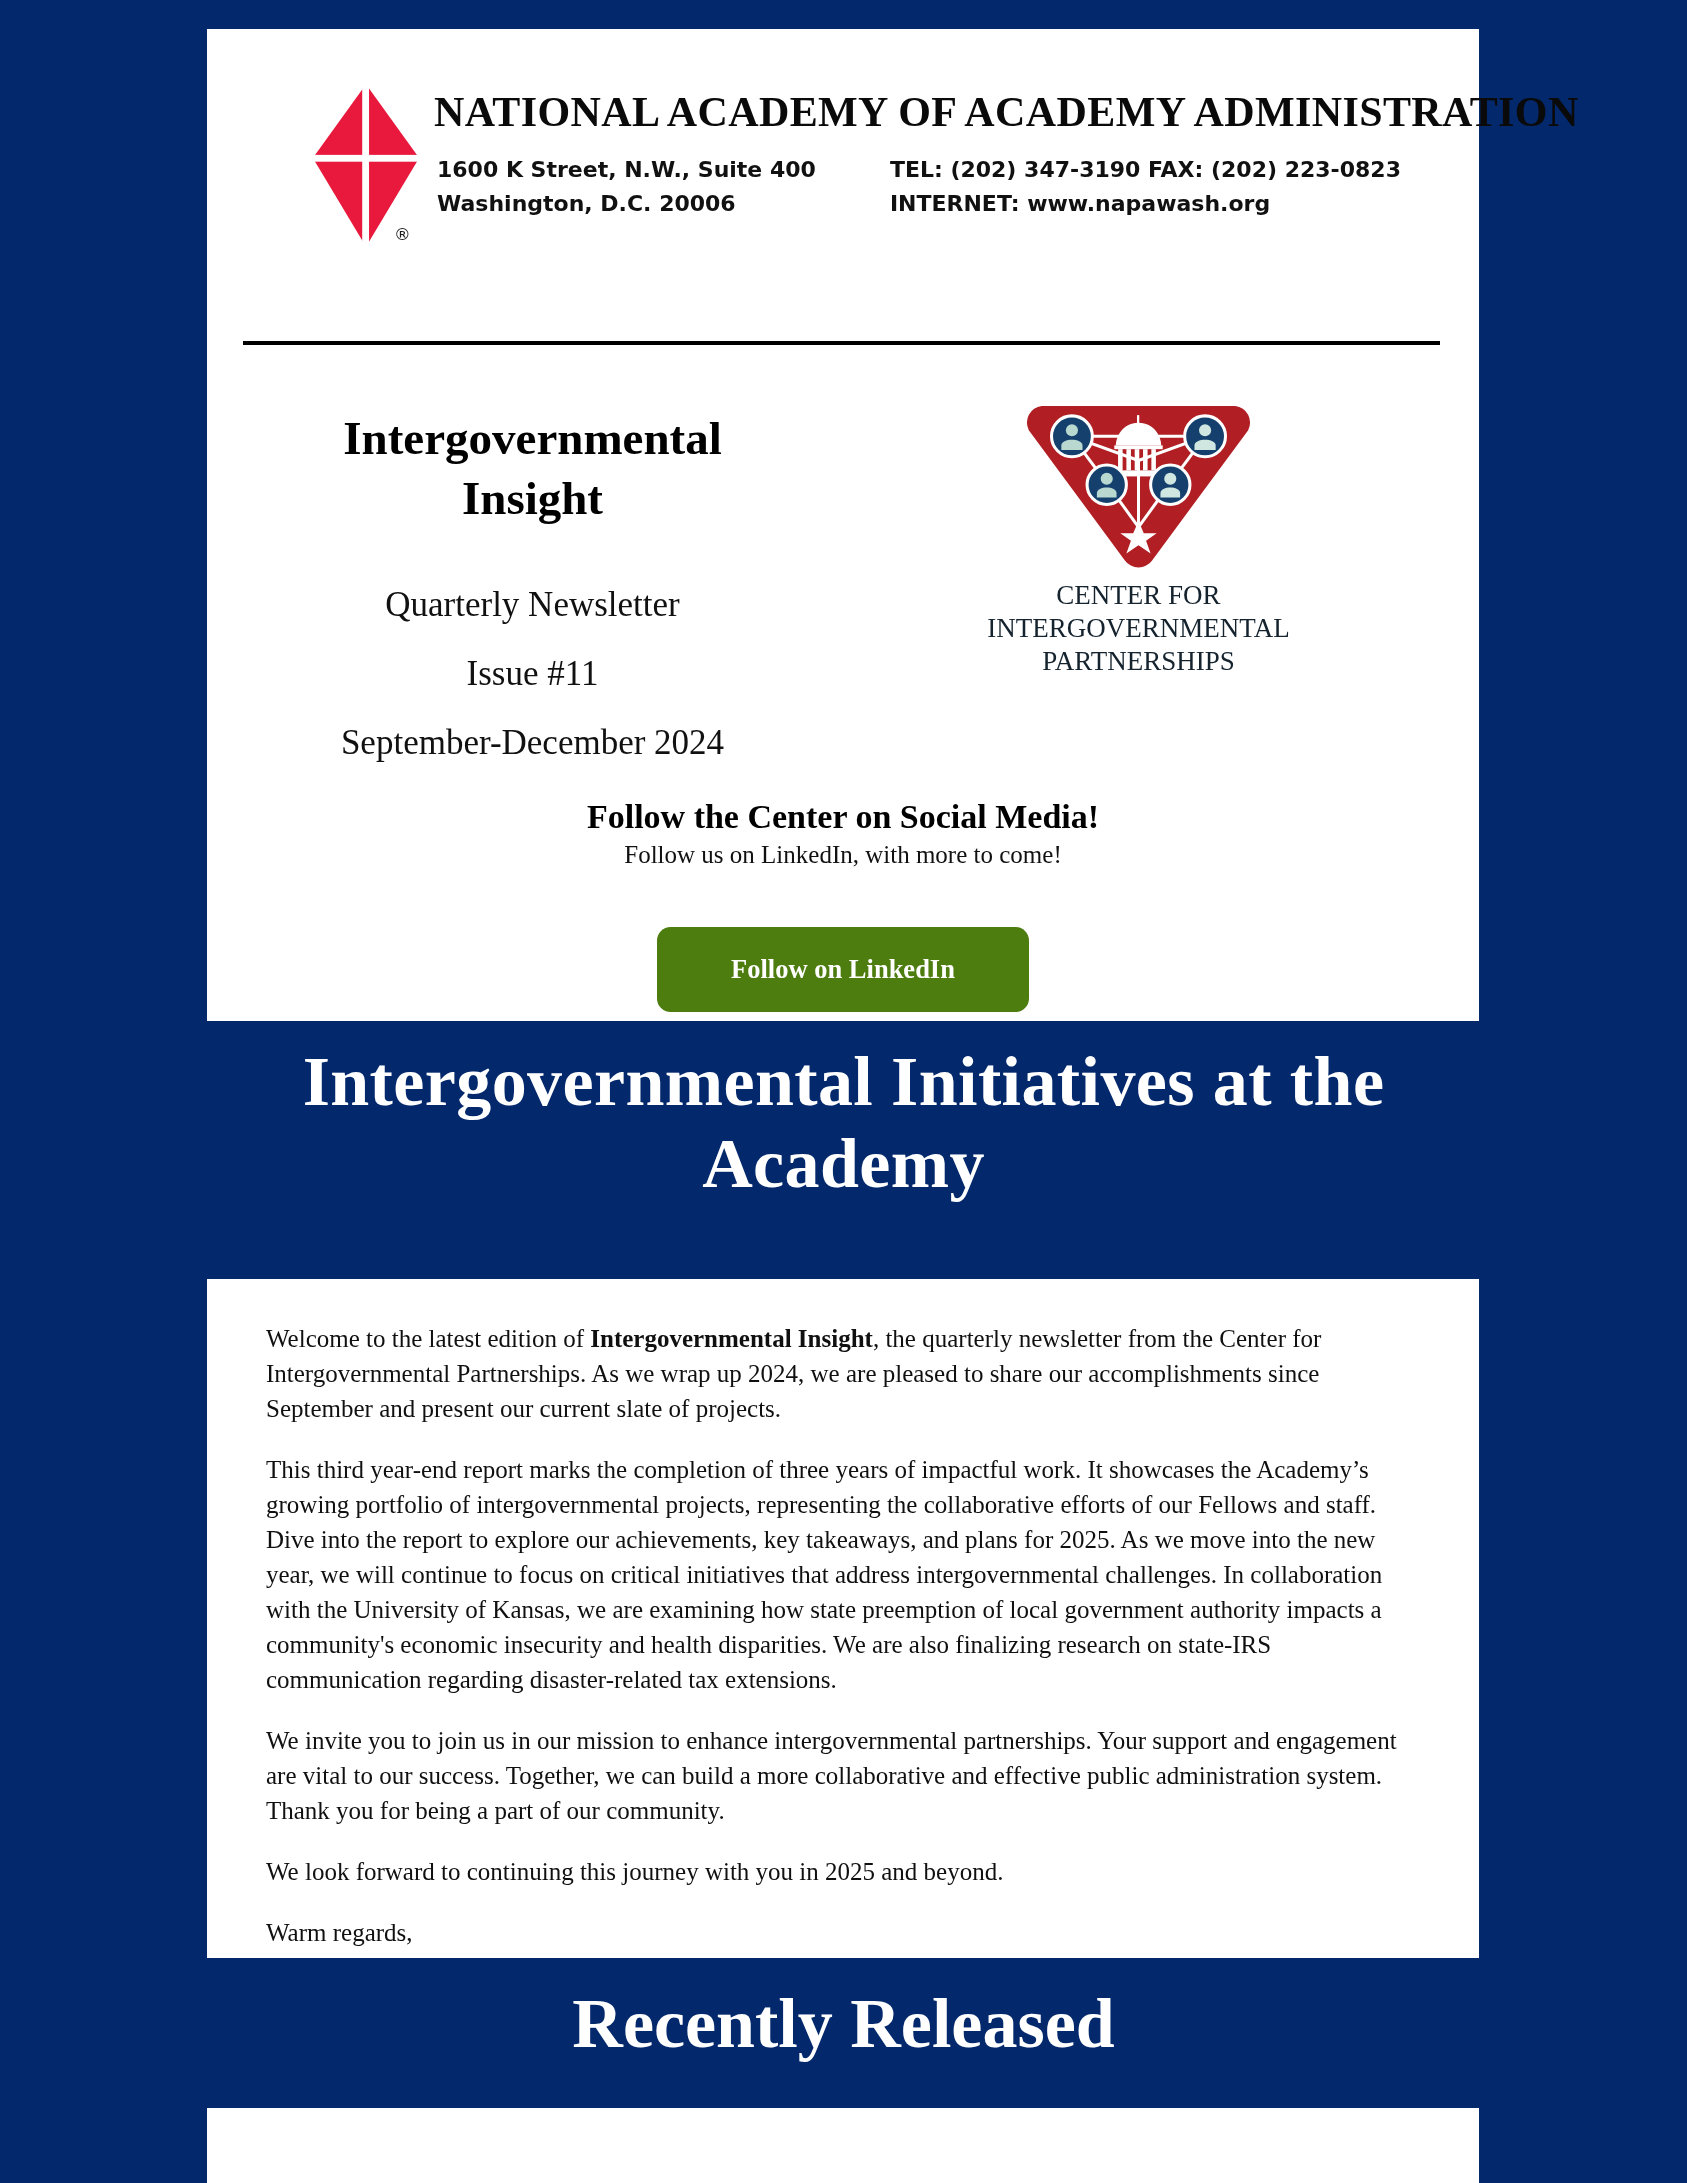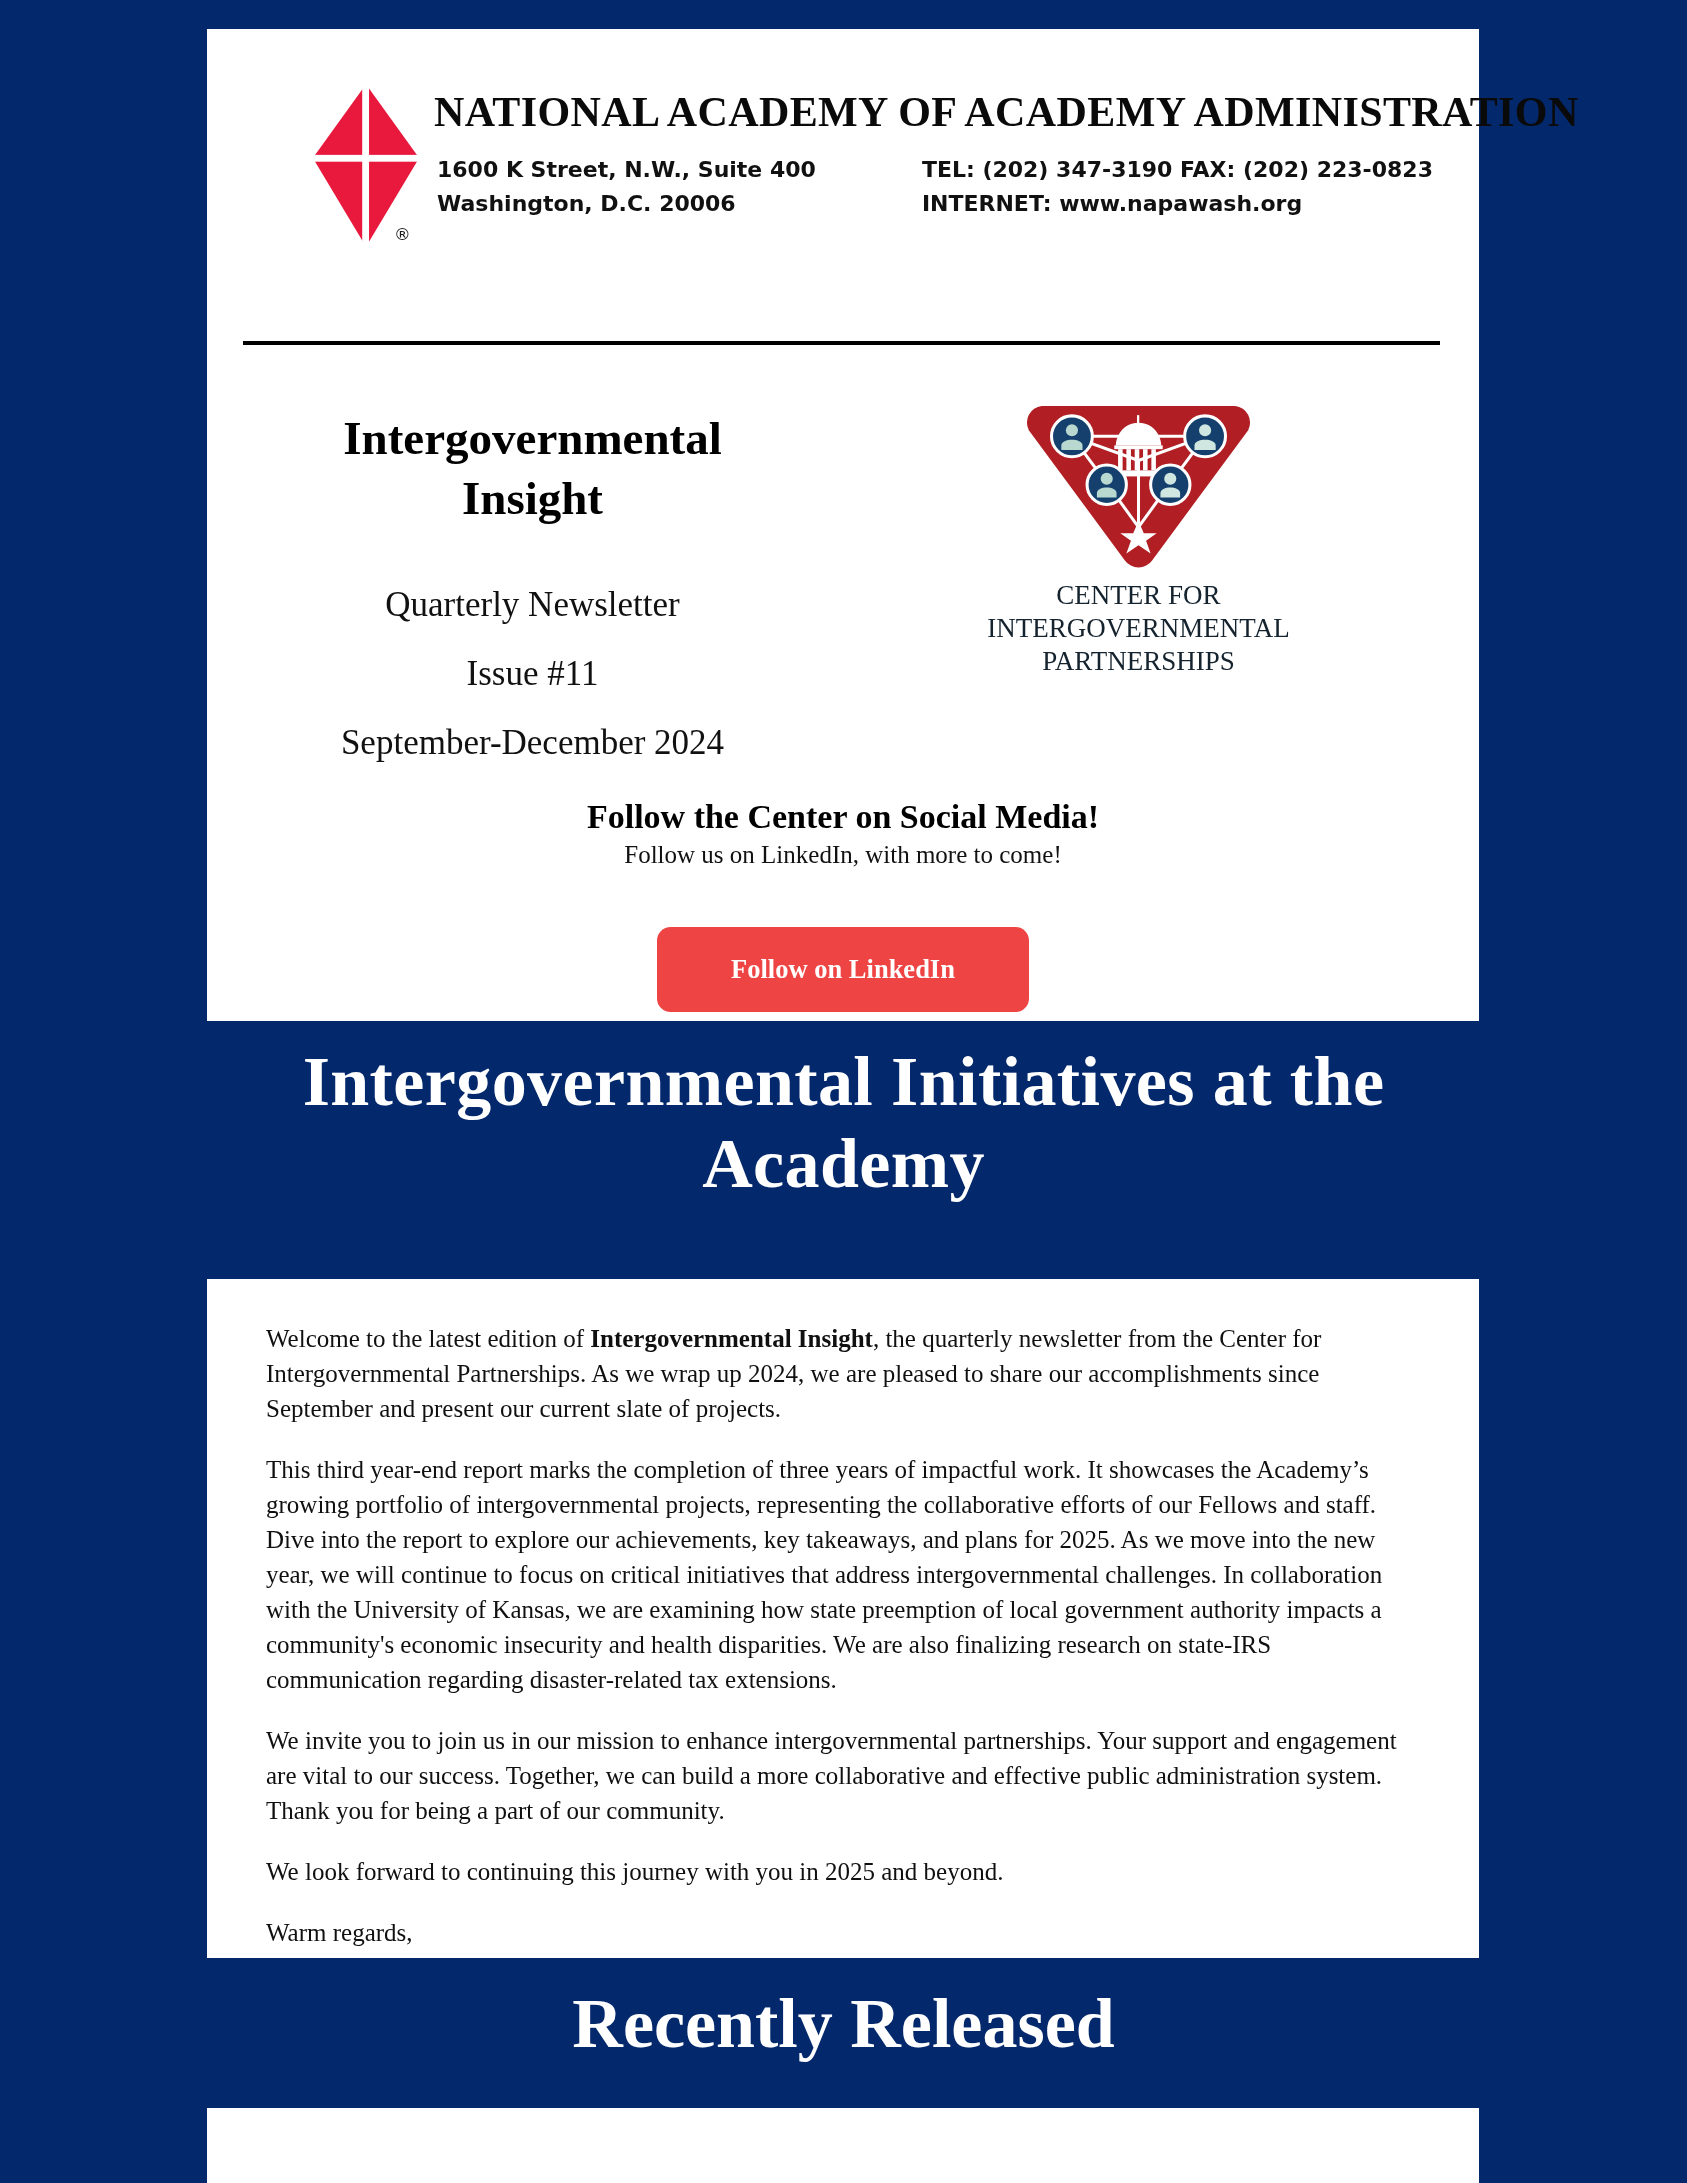--- a/index.html
+++ b/index.html
@@ -65,21 +65,21 @@
     color: #0a0a0a;
     white-space: nowrap;
   }
 
   .napa-contact {
     position: absolute;
     left: 192px;
     top: 79px;
     width: 955px;
     display: flex;
-    gap: 106px;
+    gap: 74px;
     font-family: "DejaVu Sans", "Liberation Sans", sans-serif;
     font-size: 22px;
     line-height: 1.55;
     color: #111;
     font-weight: 600;
   }
   .napa-contact .col { white-space: nowrap; }
 
   #masthead-rule {
     position: absolute;
@@ -156,21 +156,21 @@
     margin: 0 0 4.5px 0;
   }
   #social-sub {
     font-size: 25px;
     color: #111;
     margin: 0;
   }
   #linkedin-button {
     display: inline-block;
     margin-top: 58px;
-    background: #ef4444;
+    background: #4d7c0f;
     color: #ffffff;
     font-size: 26.5px;
     font-weight: bold;
     padding: 27px 74px;
     border-radius: 13.6px;
     border: none;
     font-family: "Liberation Serif", "DejaVu Serif", serif;
     cursor: pointer;
   }
 

